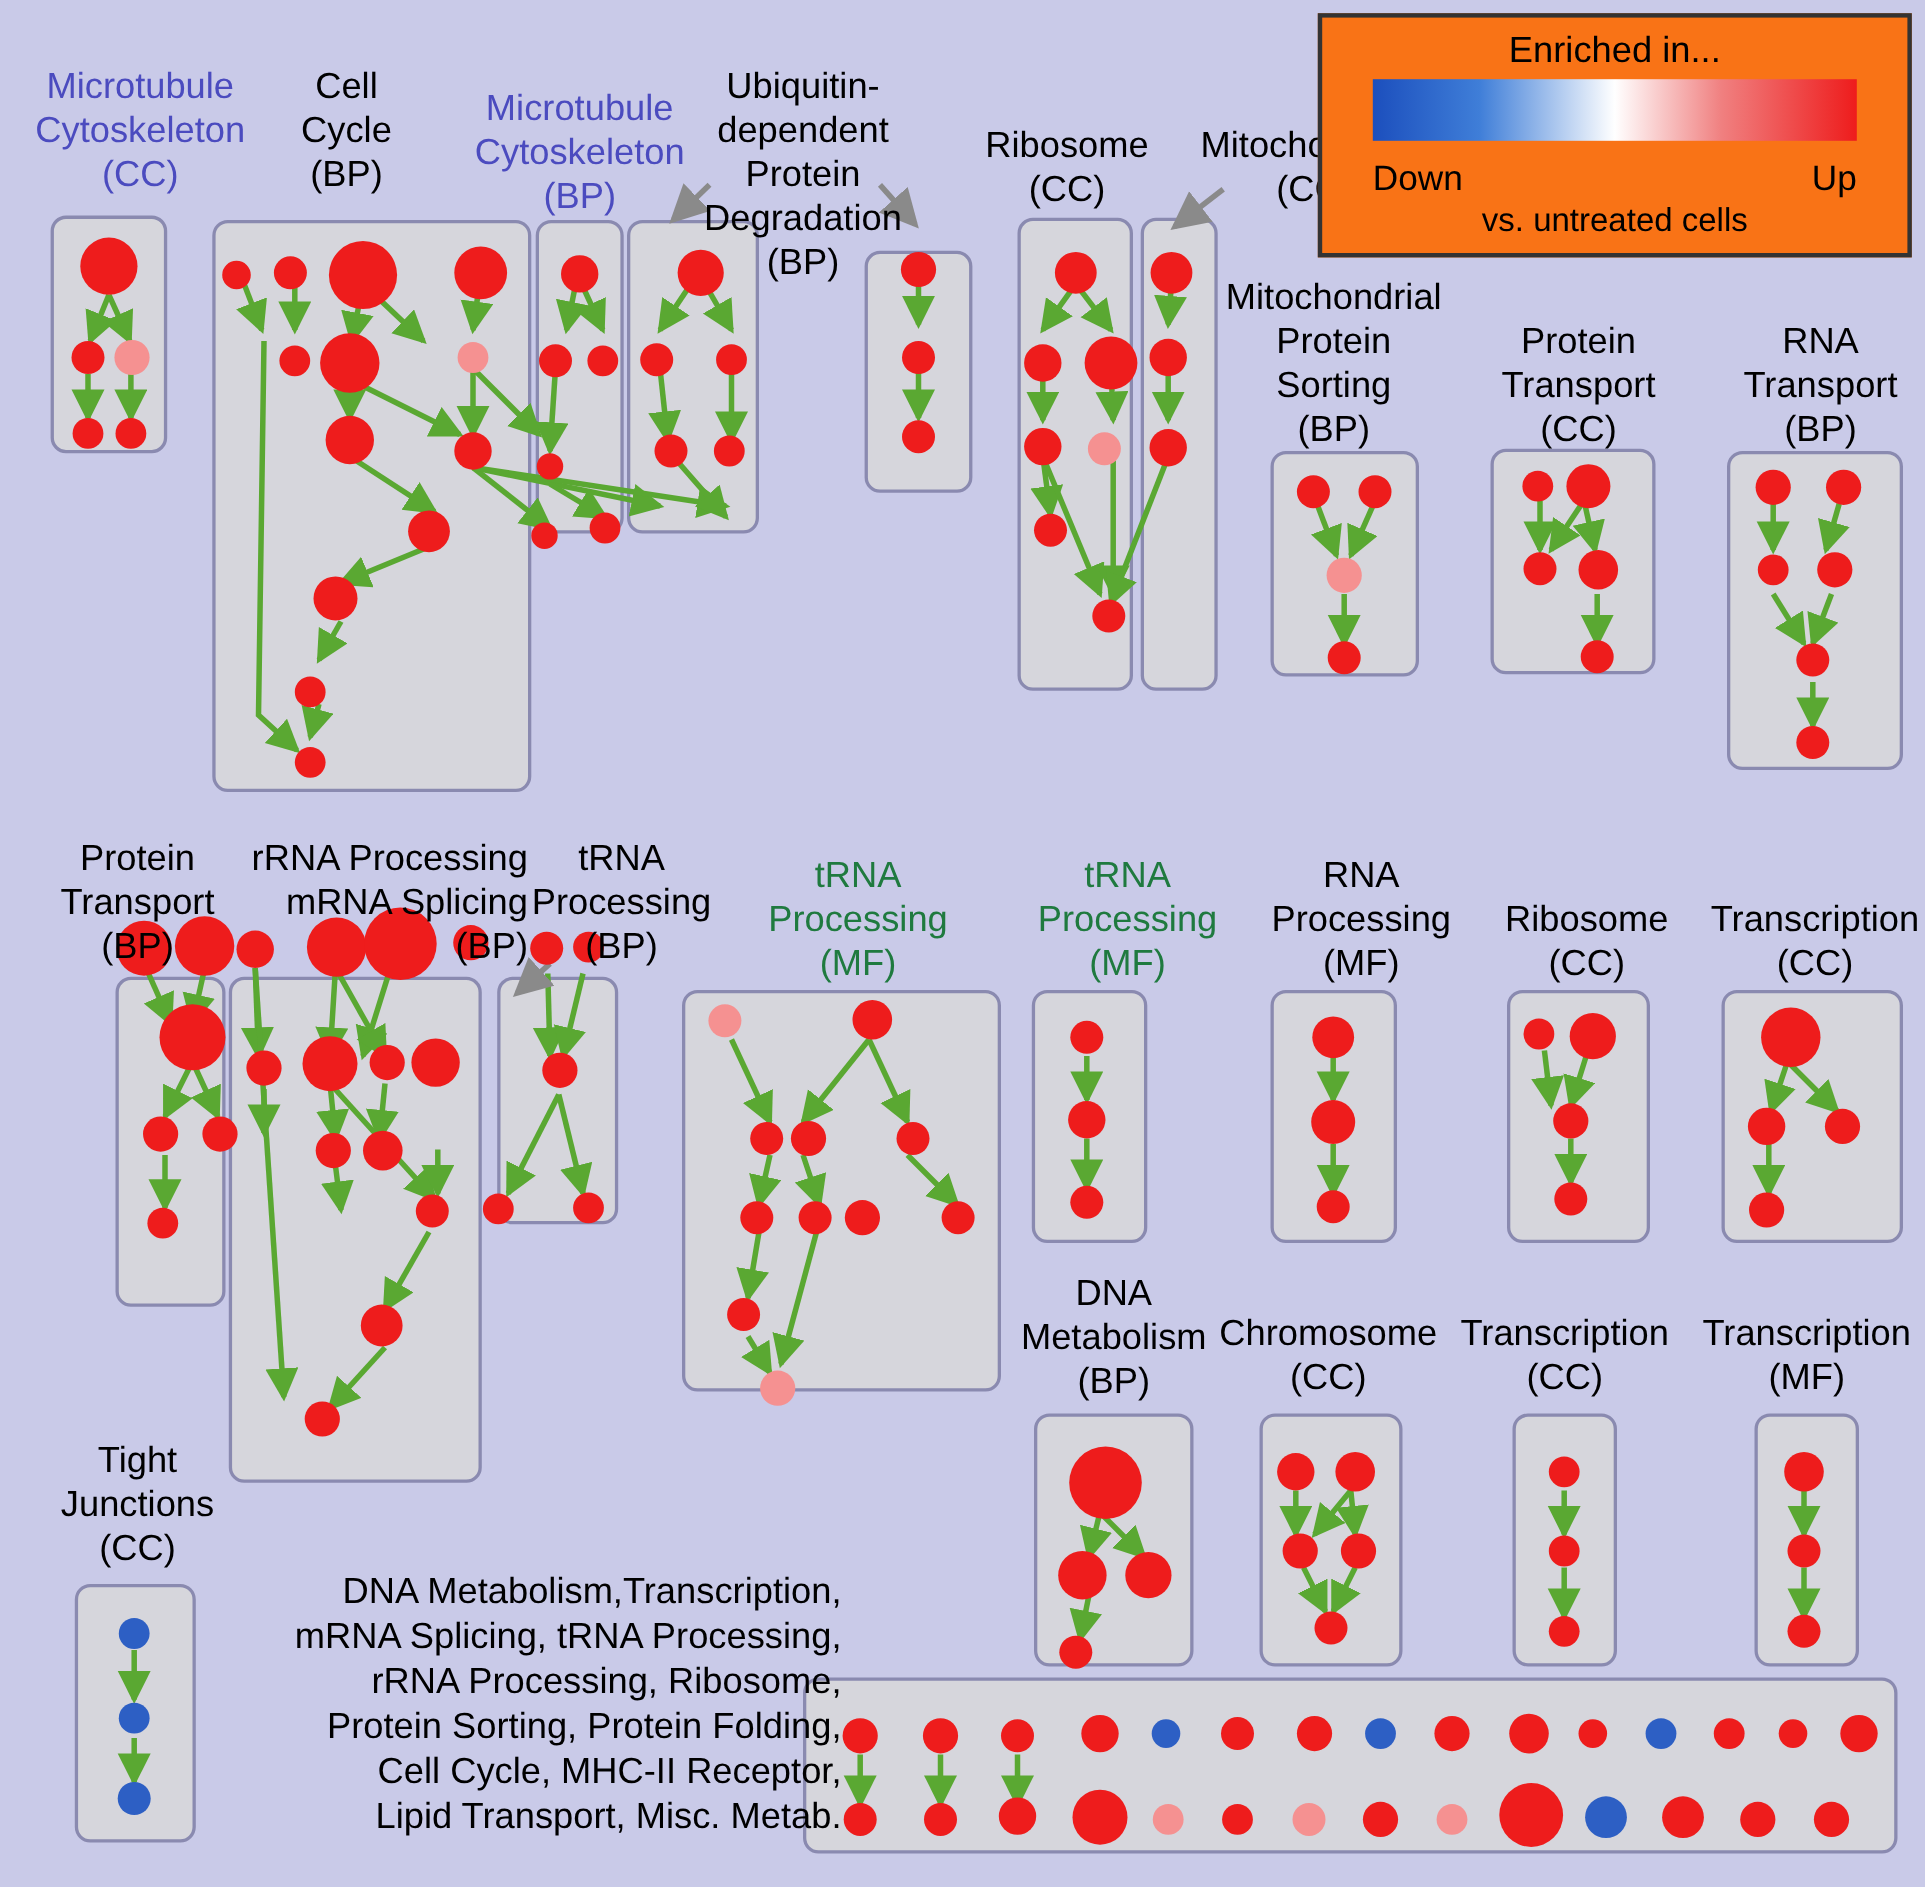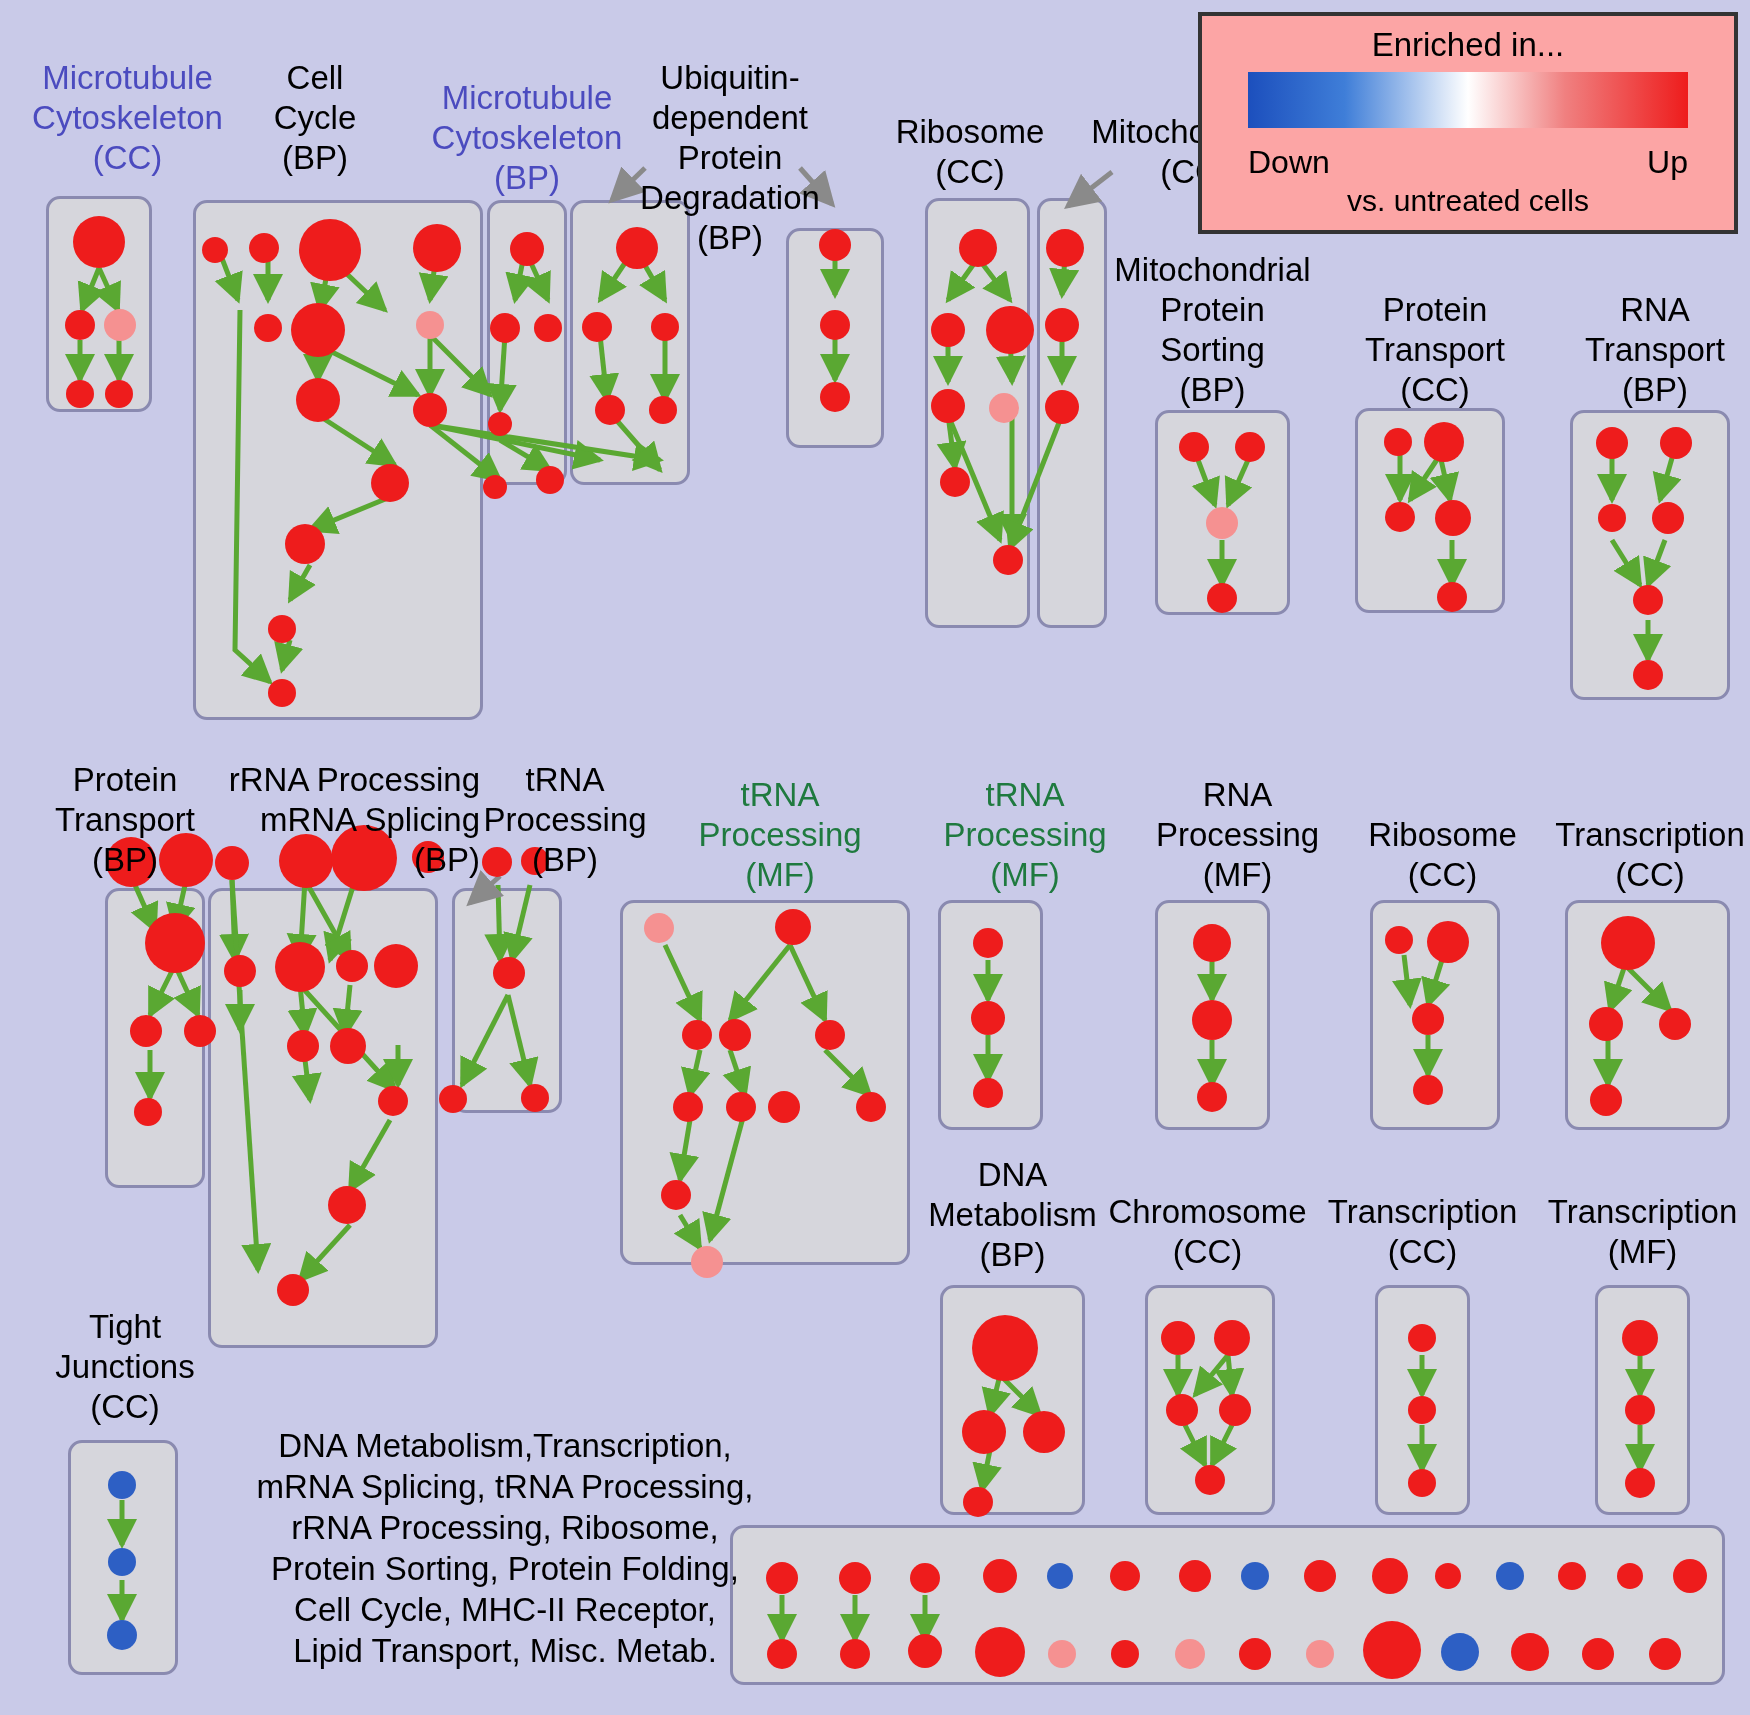--- a/index.html
+++ b/index.html
@@ -28,21 +28,21 @@
     text-align:center;
     white-space:pre;
   }
   .label.cc-blue{color:#4b4bbf;}
   .label.mf-green{color:#1f7a3f;}
 
   .legend{
     position:absolute;
     right:12px;top:12px;
     width:540px;height:222px;
-    background:#fca5a5;
+    background:#f97316;
     border:4px solid #333;
     box-sizing:border-box;
     text-align:center;
   }
   .legend .title{font-size:33px;margin-top:10px;}
   .legend .bar{
     margin:8px auto 0 auto;
     width:440px;height:56px;
     background:linear-gradient(to right,#1c4fbd 0%,#3f7ed8 22%,#ffffff 50%,#f08080 72%,#ee1c1c 100%);
   }
@@ -50,21 +50,21 @@
     display:flex;justify-content:space-between;
     width:440px;margin:16px auto 0 auto;font-size:32px;
   }
   .legend .sub{font-size:30px;line-height:36px;margin-top:2px;}
 
   .note{
     position:absolute;
     font-size:33px;
     line-height:41px;
     color:#000;
-    text-align:center;
+    text-align:right;
     white-space:pre-line;
   }
 </style>
 </head>
 <body>
 
 <div id="canvas">
 
   <div class="panel" style="left:46px;top:196px;width:106px;height:216px;"></div>
   <div class="panel" style="left:193px;top:200px;width:290px;height:520px;"></div>

